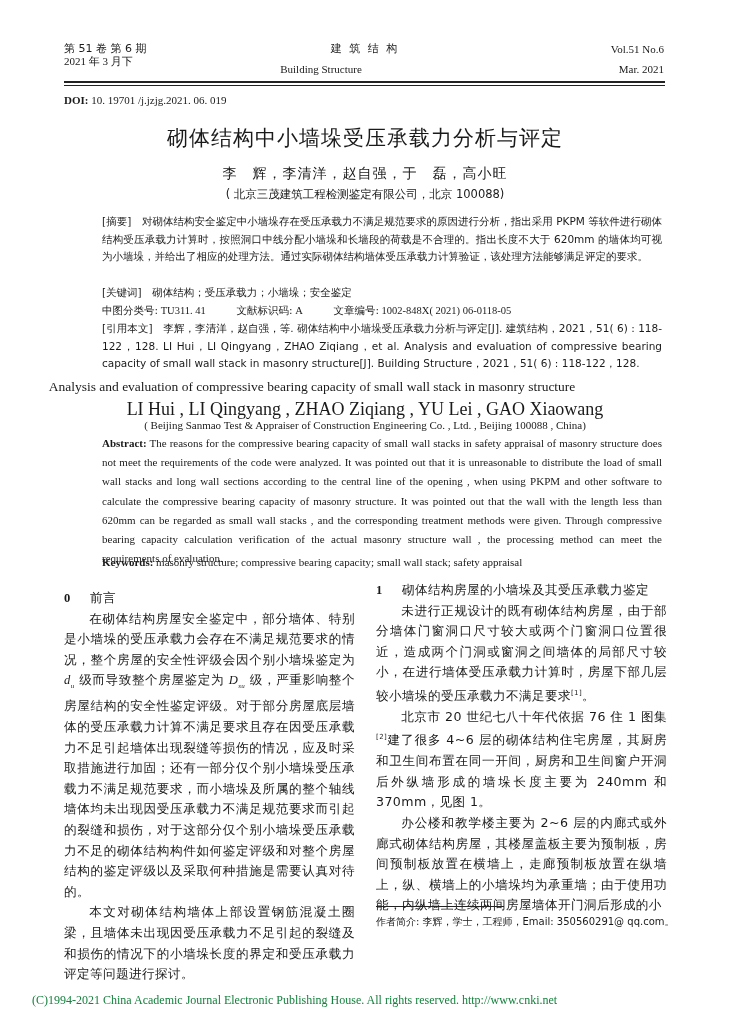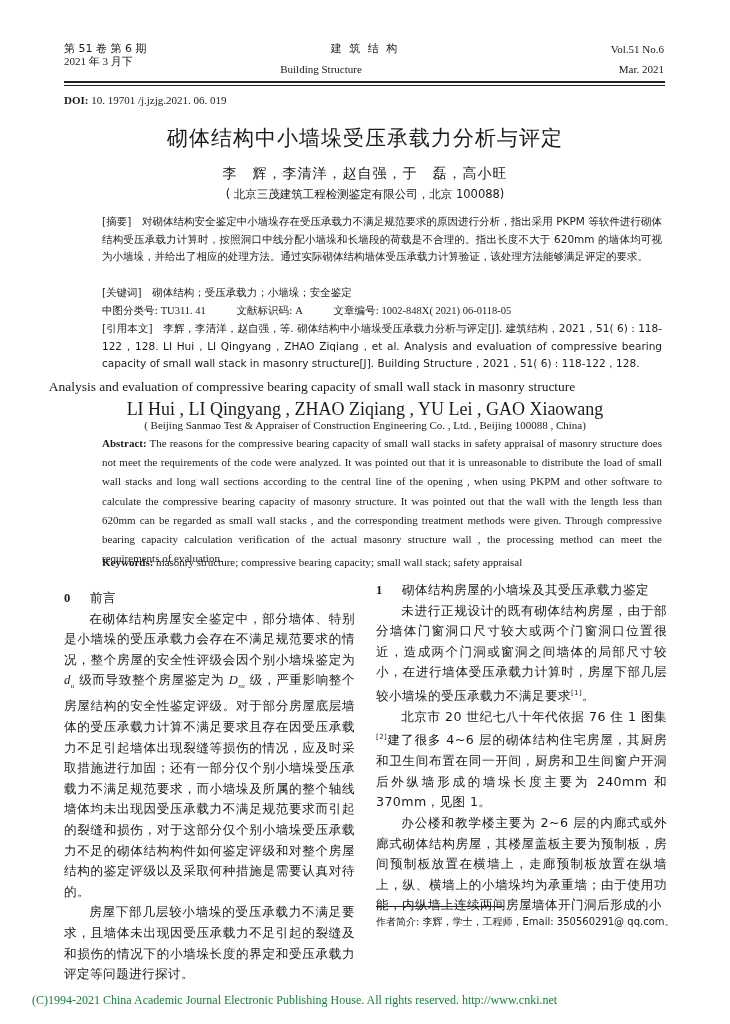--- a/index.html
+++ b/index.html
@@ -76,21 +76,21 @@
 </div>
 <div class="abs en-abs" style="top:553px;">
   <b>Keywords:</b><span> masonry structure;  compressive bearing capacity;  small wall stack;  safety appraisal</span>
 </div>
 
 <div class="abs col" style="left:64px; width:291px; top:580px;margin-top:8px;">
   <div class="sec">
     <span class="num">0</span><span>前言</span>
   </div>
   <p class="indent"><span>在砌体结构房屋安全鉴定中，部分墙体、特别是小墙垛的受压承载力会存在不满足规范要求的情况，整个房屋的安全性评级会因个别小墙垛鉴定为 </span><i class="it"><span>d</span><sub style="font-size:7px;">u</sub></i><span> 级而导致整个房屋鉴定为 </span><i class="it"><span>D</span><sub style="font-size:7px;">su</sub></i><span> 级，严重影响整个房屋结构的安全性鉴定评级。对于部分房屋底层墙体的受压承载力计算不满足要求且存在因受压承载力不足引起墙体出现裂缝等损伤的情况，应及时采取措施进行加固；还有一部分仅个别小墙垛受压承载力不满足规范要求，而小墙垛及所属的整个轴线墙体均未出现因受压承载力不满足规范要求而引起的裂缝和损伤，对于这部分仅个别小墙垛受压承载力不足的砌体结构构件如何鉴定评级和对整个房屋结构的鉴定评级以及采取何种措施是需要认真对待的。</span></p>
-  <p class="indent">房屋下部几层较小墙垛的受压承载力不满足要求，且墙体未出现因受压承载力不足引起的裂缝及和损伤的情况下的小墙垛长度的界定和受压承载力评定等问题进行探讨。</p>
+  <p class="indent">本文对砌体结构墙体上部设置钢筋混凝土圈梁，且墙体未出现因受压承载力不足引起的裂缝及和损伤的情况下的小墙垛长度的界定和受压承载力评定等问题进行探讨。</p>
 </div>
 
 <div class="abs col" style="left:376px; width:291px; top:580px;">
   <div class="sec">
     <span class="num">1</span><span>砌体结构房屋的小墙垛及其受压承载力鉴定</span>
   </div>
   <p class="indent"><span>未进行正规设计的既有砌体结构房屋，由于部分墙体门窗洞口尺寸较大或两个门窗洞口位置很近，造成两个门洞或窗洞之间墙体的局部尺寸较小，在进行墙体受压承载力计算时，房屋下部几层较小墙垛的受压承载力不满足要求</span><sup>[1]</sup><span>。</span></p>
   <p class="indent"><span>北京市 20 世纪七八十年代依据 76 住 1 图集</span><sup>[2]</sup><span>建了很多 4~6 层的砌体结构住宅房屋，其厨房和卫生间布置在同一开间，厨房和卫生间窗户开洞后外纵墙形成的墙垛长度主要为 240mm 和 370mm，见图 1。</span></p>
   <p class="indent">办公楼和教学楼主要为 2~6 层的内廊式或外廊式砌体结构房屋，其楼屋盖板主要为预制板，房间预制板放置在横墙上，走廊预制板放置在纵墙上，纵、横墙上的小墙垛均为承重墙；由于使用功能，内纵墙上连续两间房屋墙体开门洞后形成的小</p>
 </div>

